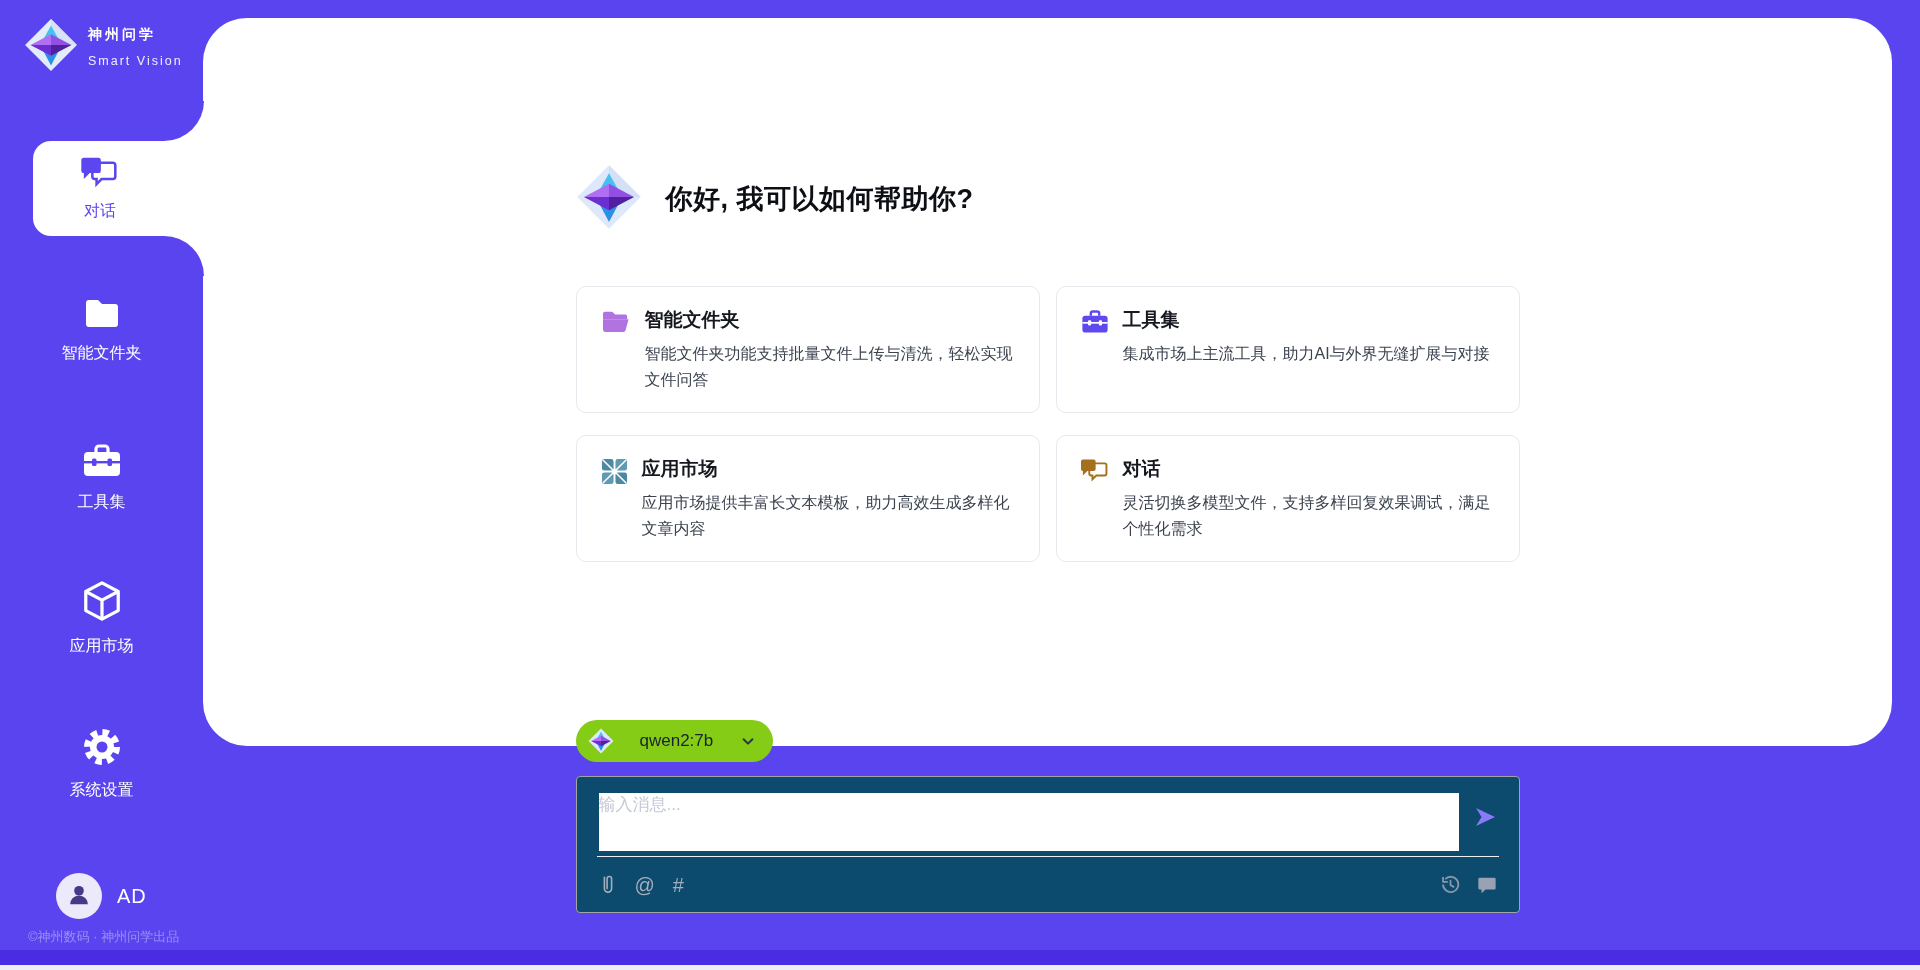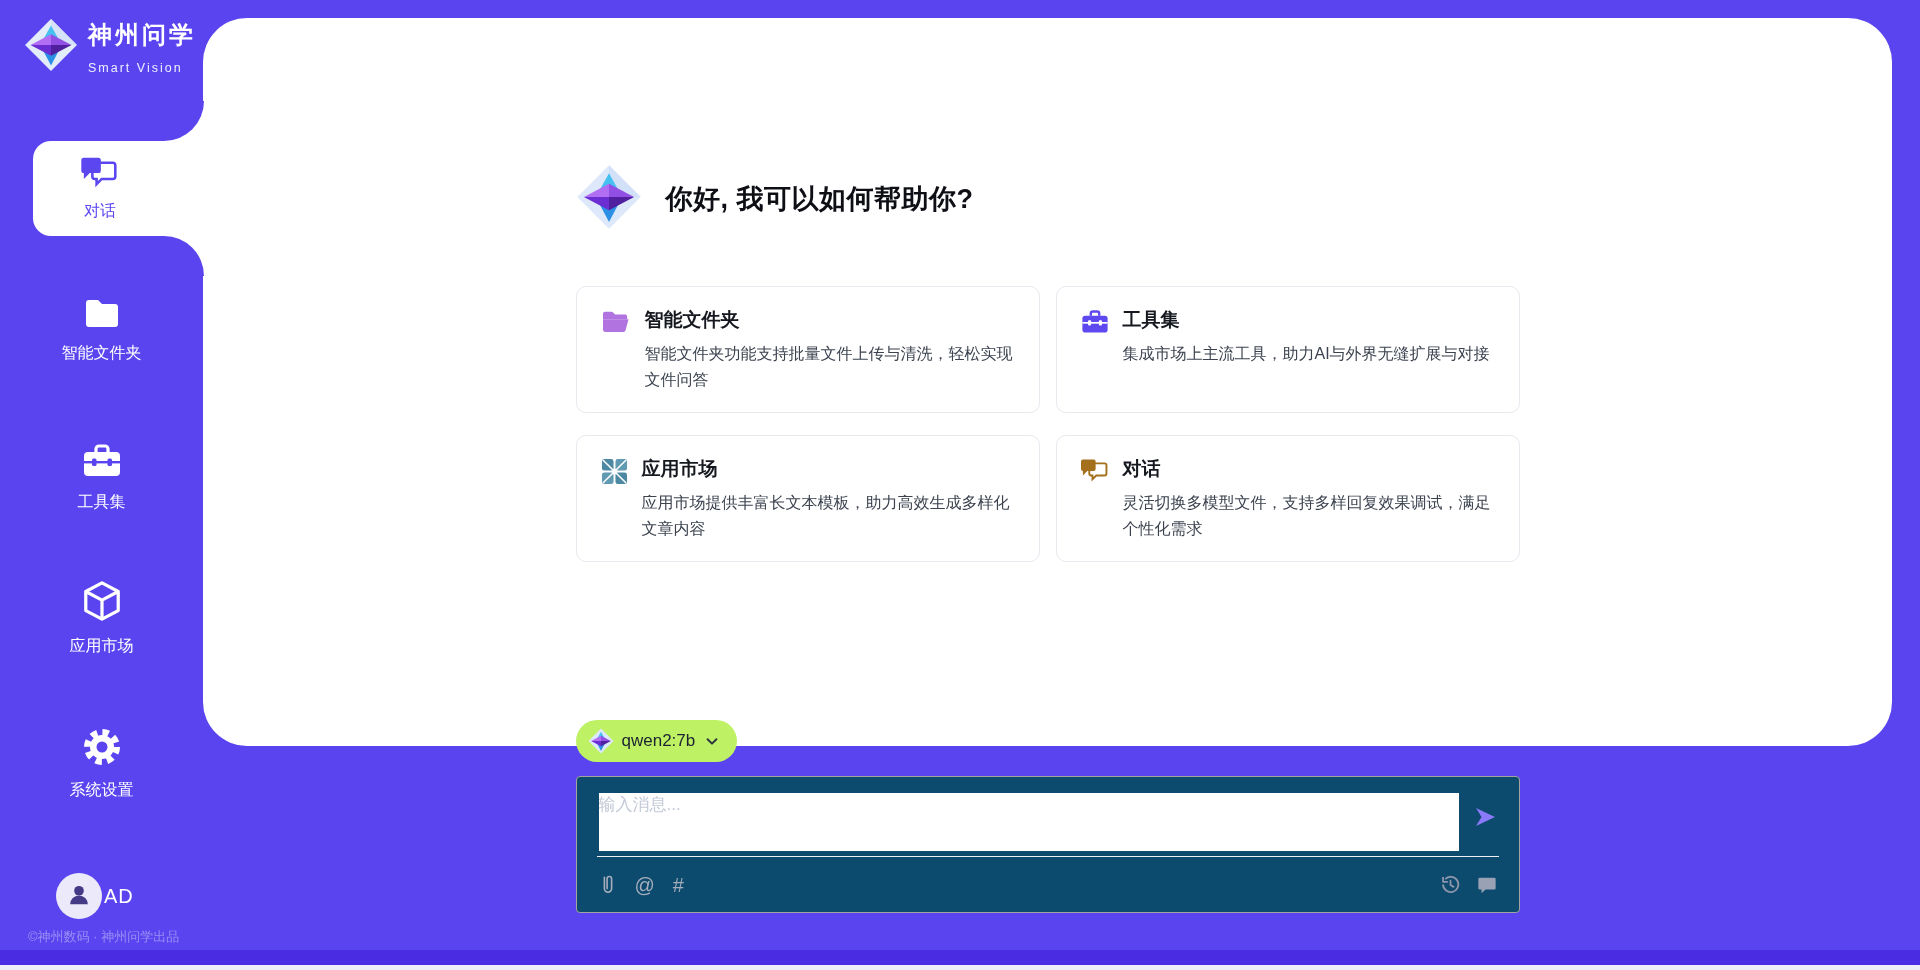--- a/index.html
+++ b/index.html
@@ -9,58 +9,58 @@
 
   
   .main-panel { position:absolute; left:203px; top:18px; width:1689px; height:728px;
     background:#ffffff; border-radius:44px; }
   .bottom-strip { position:absolute; left:0; right:0; bottom:5px; height:15px; background:#4a2ce2; }
   .bottom-edge  { position:absolute; left:0; right:0; bottom:0; height:5px; background:#edeef8; }
 
   
   .sidebar { position:absolute; left:0; top:0; width:203px; height:100%; }
   .logo-row { position:absolute; left:24px; top:18px; display:flex; align-items:center; gap:10px; }
-  .logo-text .cn { color:#fff; font-size:24px; font-weight:700; letter-spacing:3px; }
+  .logo-text .cn { color:#fff; font-size:14px; font-weight:700; letter-spacing:3px; }
   .logo-text .en { color:#eef0ff; font-size:12.5px; letter-spacing:2px; margin-top:10px; }
 
   .tab-connector { position:absolute; left:163px; top:101px; width:41px; height:175px; background:#fff; }
   .fillet { position:absolute; left:163px; width:41px; height:40px; background:#5a44ef; }
   .fillet.top { top:101px; border-bottom-right-radius:40px; }
   .fillet.bot { top:236px; border-top-right-radius:40px; }
   .nav-tab-active { position:absolute; left:33px; top:141px; width:170px; height:95px;
     background:#fff; border-radius:18px 0 0 18px; }
   .tab-inner { width:134px; height:100%; display:flex; flex-direction:column;
     align-items:center; justify-content:center; gap:7px; }
   .tab-inner .lbl { color:#5b46f0; font-size:16px; font-weight:500; }
 
   .nav-item { position:absolute; left:0; width:203px; display:flex; flex-direction:column;
     align-items:center; gap:9px; color:#fff; cursor:pointer; }
   .nav-item .lbl { font-size:16px; }
 
-  .user-row { position:absolute; left:56px; top:873px; display:flex; align-items:center; gap:2px; }
+  .user-row { position:absolute; left:56px; top:873px; display:flex; align-items:center; gap:15px; }
   .avatar { width:46px; height:46px; border-radius:50%; background:#ece9fb;
     display:flex; align-items:center; justify-content:center; }
   .user-row .name { color:#fff; font-size:20px; letter-spacing:1px; }
   .side-footer { position:absolute; left:28px; top:928px; width:190px;
     color:rgba(255,255,255,0.38); font-size:13px; }
 
   
   .content-col { width:944px; margin:0 auto; padding-top:146px; position:relative; }
   .greeting { display:flex; align-items:center; gap:24px; }
   .greeting h1 { font-size:27px; font-weight:700; color:#0d0f14; letter-spacing:0.5px; }
 
   .cards-grid { margin-top:52px; display:grid; grid-template-columns:1fr 1fr; gap:22px 16px; }
   .card { background:#fff; border:1px solid #e7e9ef; border-radius:10px;
     padding:20px 24px; display:flex; align-items:flex-start; gap:14px; min-height:120px; cursor:pointer; }
   .card-icon { flex:none; margin-top:2px; }
   .card-title { font-size:19px; font-weight:700; color:#15181e; }
   .card-desc { margin-top:8px; font-size:16px; line-height:1.6; color:#3c434f; max-width:378px; }
 
-  .model-pill { margin-top:158px; display:inline-flex; align-items:center; gap:8px;
-    height:42px; padding:0 16px 0 12px; background:#bef264; border-radius:21px; cursor:pointer; }
+  .model-pill { margin-top:158px; display:inline-flex; align-items:center; gap:26px;
+    height:42px; padding:0 16px 0 12px; background:#84cc16; border-radius:21px; cursor:pointer; }
   .model-pill .model-name { font-size:17px; color:#1c2230; }
 
   .composer { margin-top:14px; position:relative; height:137px; background:#0c4a6e;
     border:1px solid #a3a3a3; border-radius:4px; }
   .composer textarea { position:absolute; left:22px; top:16px; width:860px; height:58px;
     border:none; outline:none; resize:none; font-size:17px; color:#30363f;
     font-family:"Liberation Sans","DejaVu Sans",sans-serif; }
   .composer textarea::placeholder { color:#c2c8d6; }
   .send-btn { position:absolute; right:22px; top:28px; width:24px; height:24px; cursor:pointer; }
   .composer-divider { position:absolute; left:20px; right:20px; top:79px; height:1px; background:#edeff4; }

